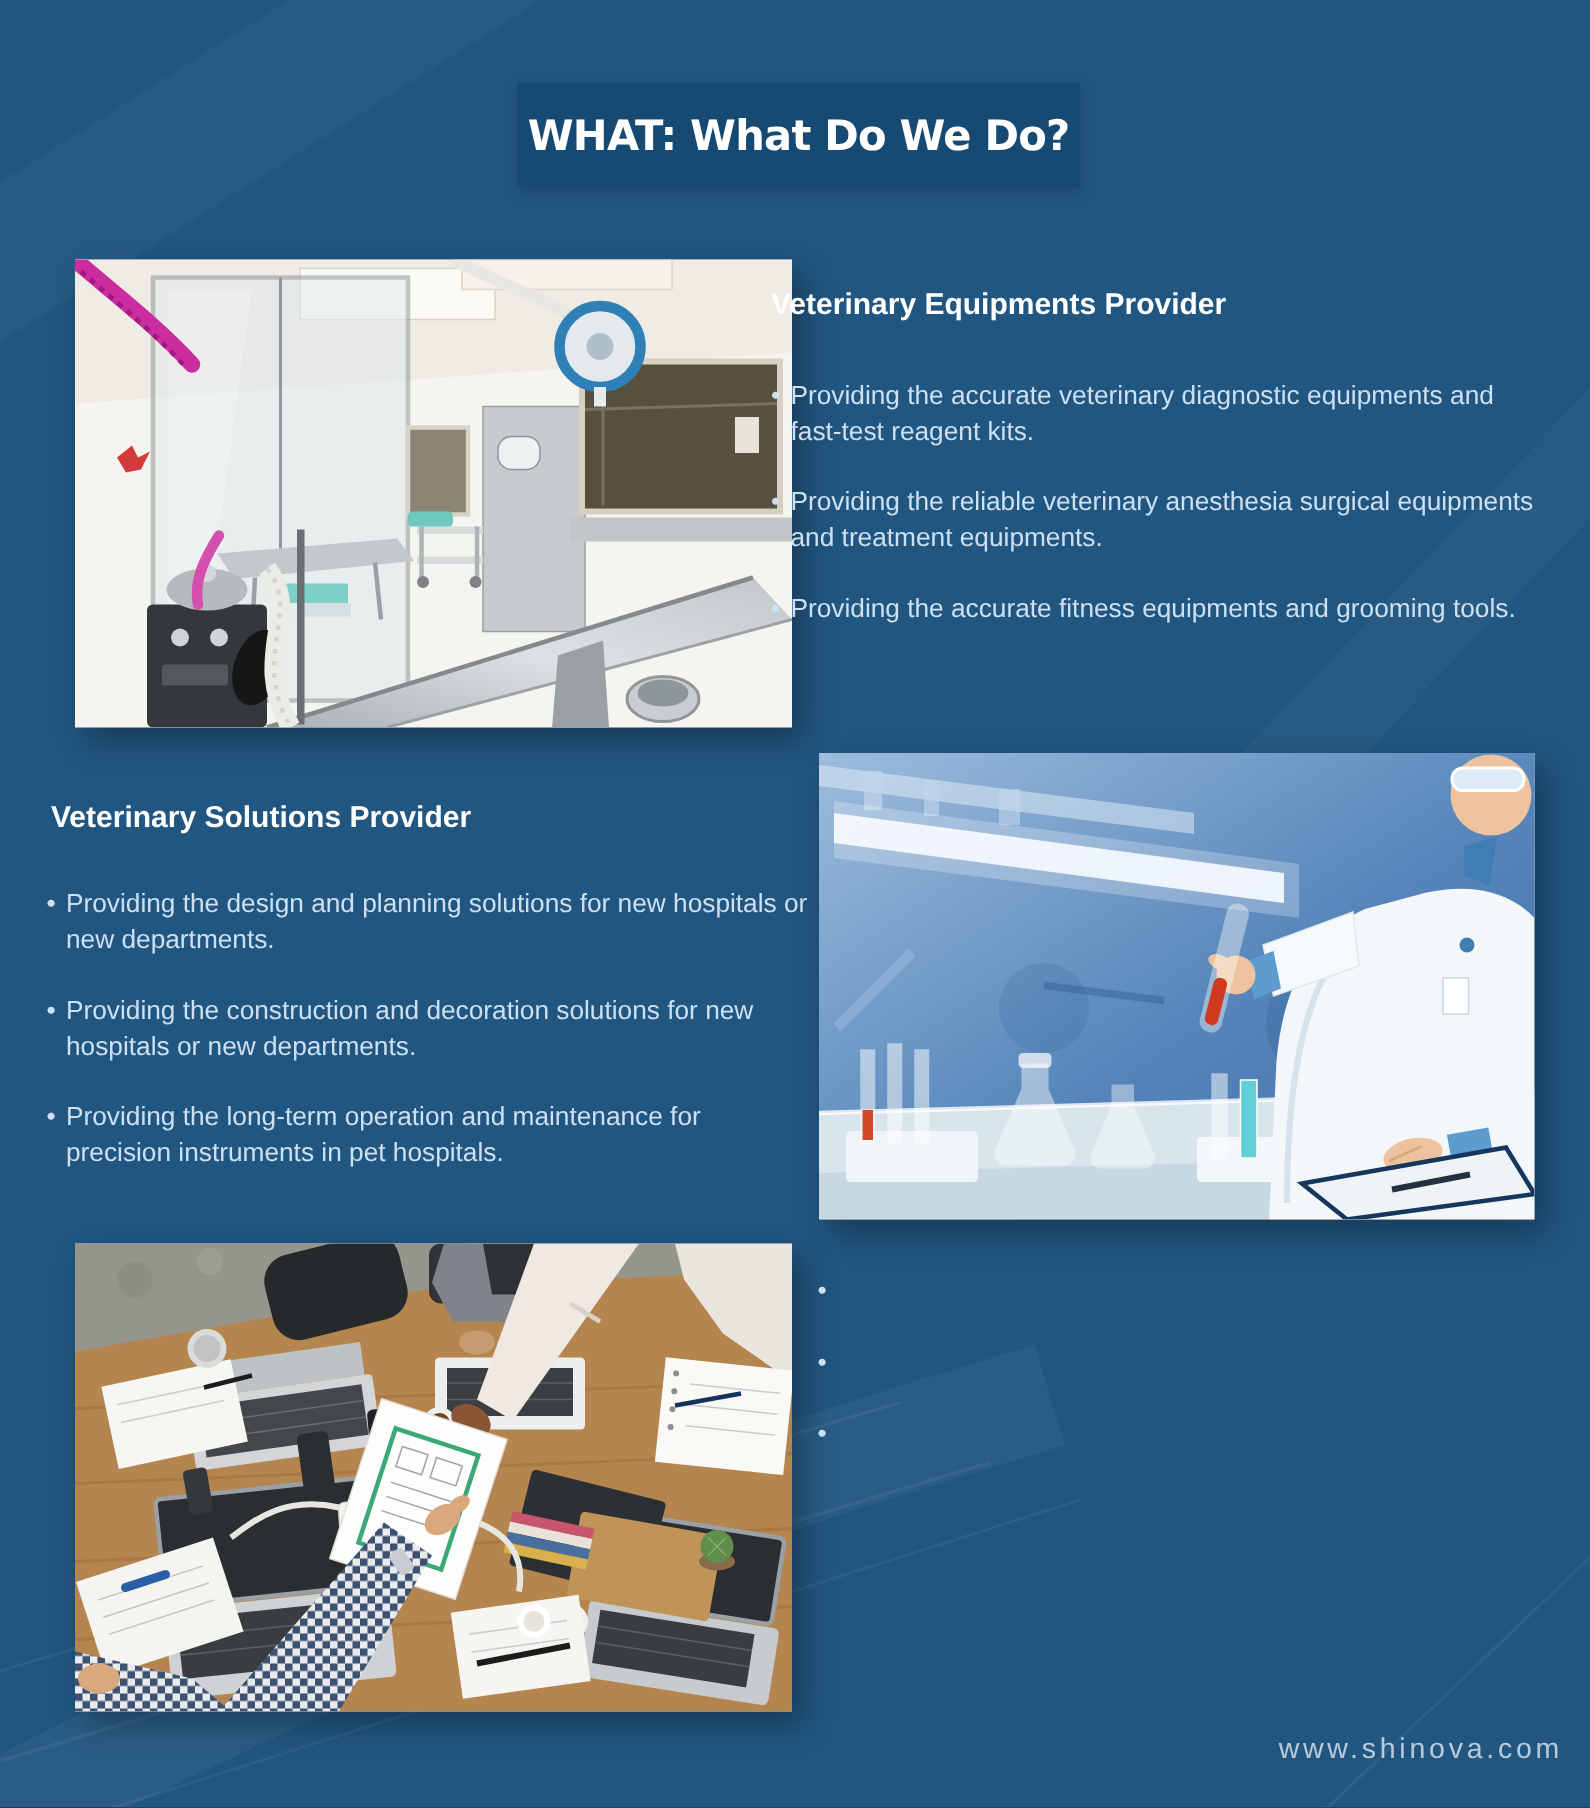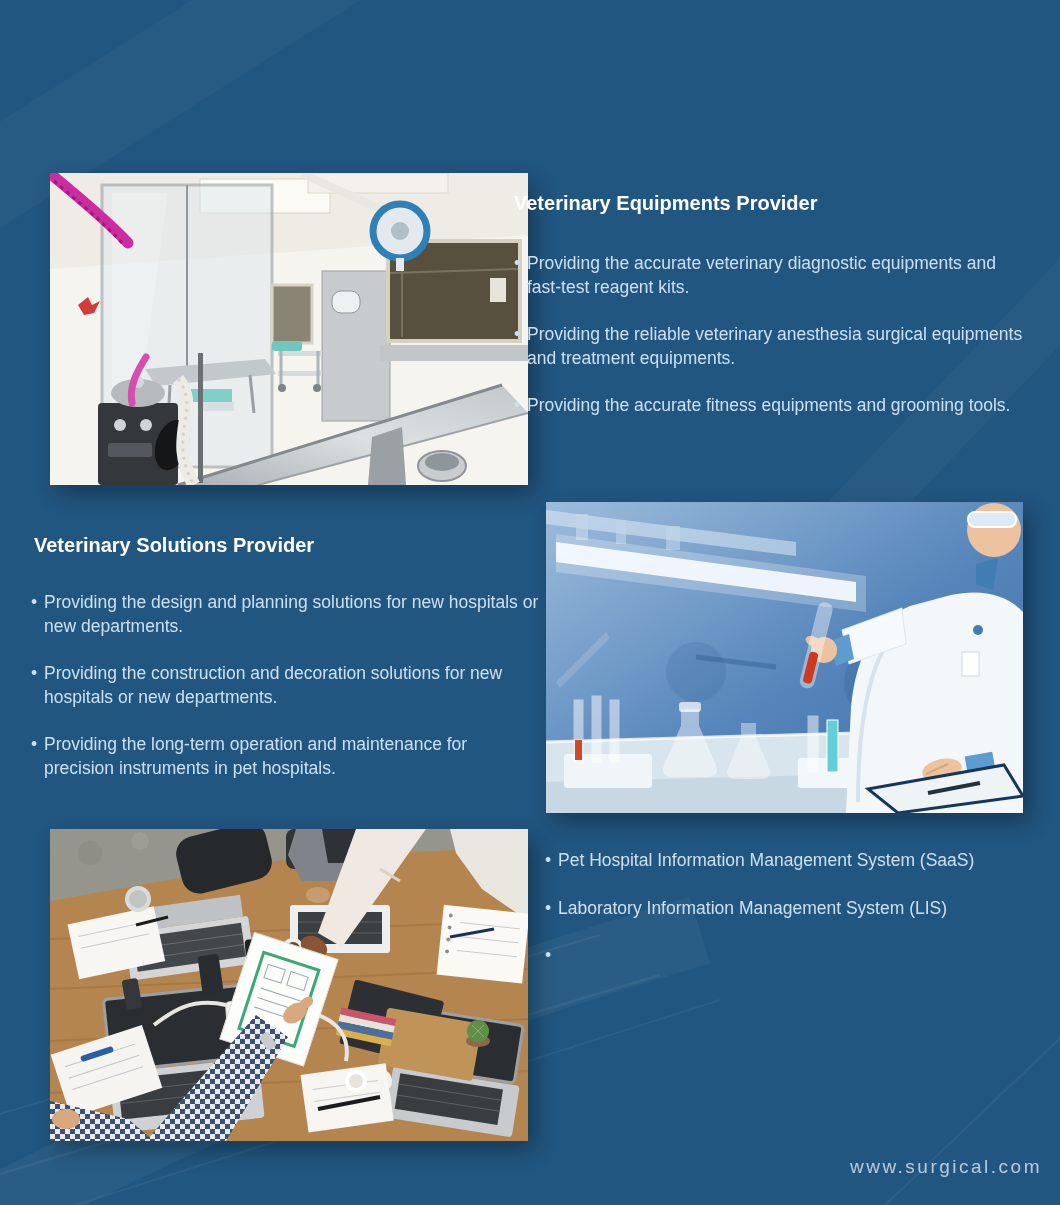--- a/index.html
+++ b/index.html
@@ -56,20 +56,23 @@
   <svg class="bg-lines" width="1060" height="1205" viewBox="0 0 1060 1205">
     <path d="M-60,1240 C280,1060 500,990 700,930" stroke="rgba(255,255,255,0.045)" stroke-width="70" fill="none"></path>
     <path d="M-20,1120 L600,935" stroke="rgba(255,255,255,0.06)" stroke-width="2" fill="none"></path>
     <path d="M-20,1180 L660,975" stroke="rgba(255,255,255,0.055)" stroke-width="2.5" fill="none"></path>
     <path d="M60,1210 L720,1000" stroke="rgba(255,255,255,0.05)" stroke-width="2" fill="none"></path>
     <path d="M680,700 L1100,260" stroke="rgba(255,255,255,0.035)" stroke-width="60" fill="none"></path>
     <path d="M880,1210 L1100,1000" stroke="rgba(255,255,255,0.05)" stroke-width="2.5" fill="none"></path>
     <path d="M-40,200 L340,-40" stroke="rgba(255,255,255,0.03)" stroke-width="90" fill="none"></path>
   </svg>
 
+  <div class="banner">
+    <span class="banner-title">WHAT: What Do We Do?</span>
+  </div>
 
   <figure class="photo photo-surgery" style="margin:0" aria-label="veterinary operating room with surgical lamp and stainless steel table">
     <svg width="478" height="312" viewBox="0 0 478 312">
       <defs>
         <linearGradient id="steel1" x1="0" y1="1" x2="1" y2="0">
           <stop offset="0" stop-color="#aab0b4"></stop>
             <stop offset="0.5" stop-color="#dde1e3"></stop>
             <stop offset="1" stop-color="#c2c7ca"></stop>
         </linearGradient>
       </defs>
@@ -388,27 +391,25 @@
       <rect x="212" y="204" width="11" height="17" rx="3" fill="#c8ccd0" transform="rotate(-35 217 212)"></rect>
       <polygon points="0,272 78,290 104,312 0,312" fill="url(#check3)"></polygon>
       <ellipse cx="16" cy="290" rx="14" ry="10" fill="#d9a87c"></ellipse>
     </svg>
   </figure>
 
   <div class="section sec-software">
     <ul class="bullets">
       <li>
           <span class="bullet-marker">•</span>
-          <span>Pet Hospital Information Management System (SaaS)</span>
-        </li>
-      <li>
-          <span class="bullet-marker">•</span>
-          <span>Laboratory Information Management System (LIS)</span>
+        </li>
+      <li>
+          <span class="bullet-marker">•</span>
         </li>
       <li>
           <span class="bullet-marker">•</span>
         </li>
     </ul>
   </div>
 
-  <div class="watermark">www.surgical.com</div>
+  <div class="watermark">www.shinova.com</div>
 
 </div>
 
 </body></html>

